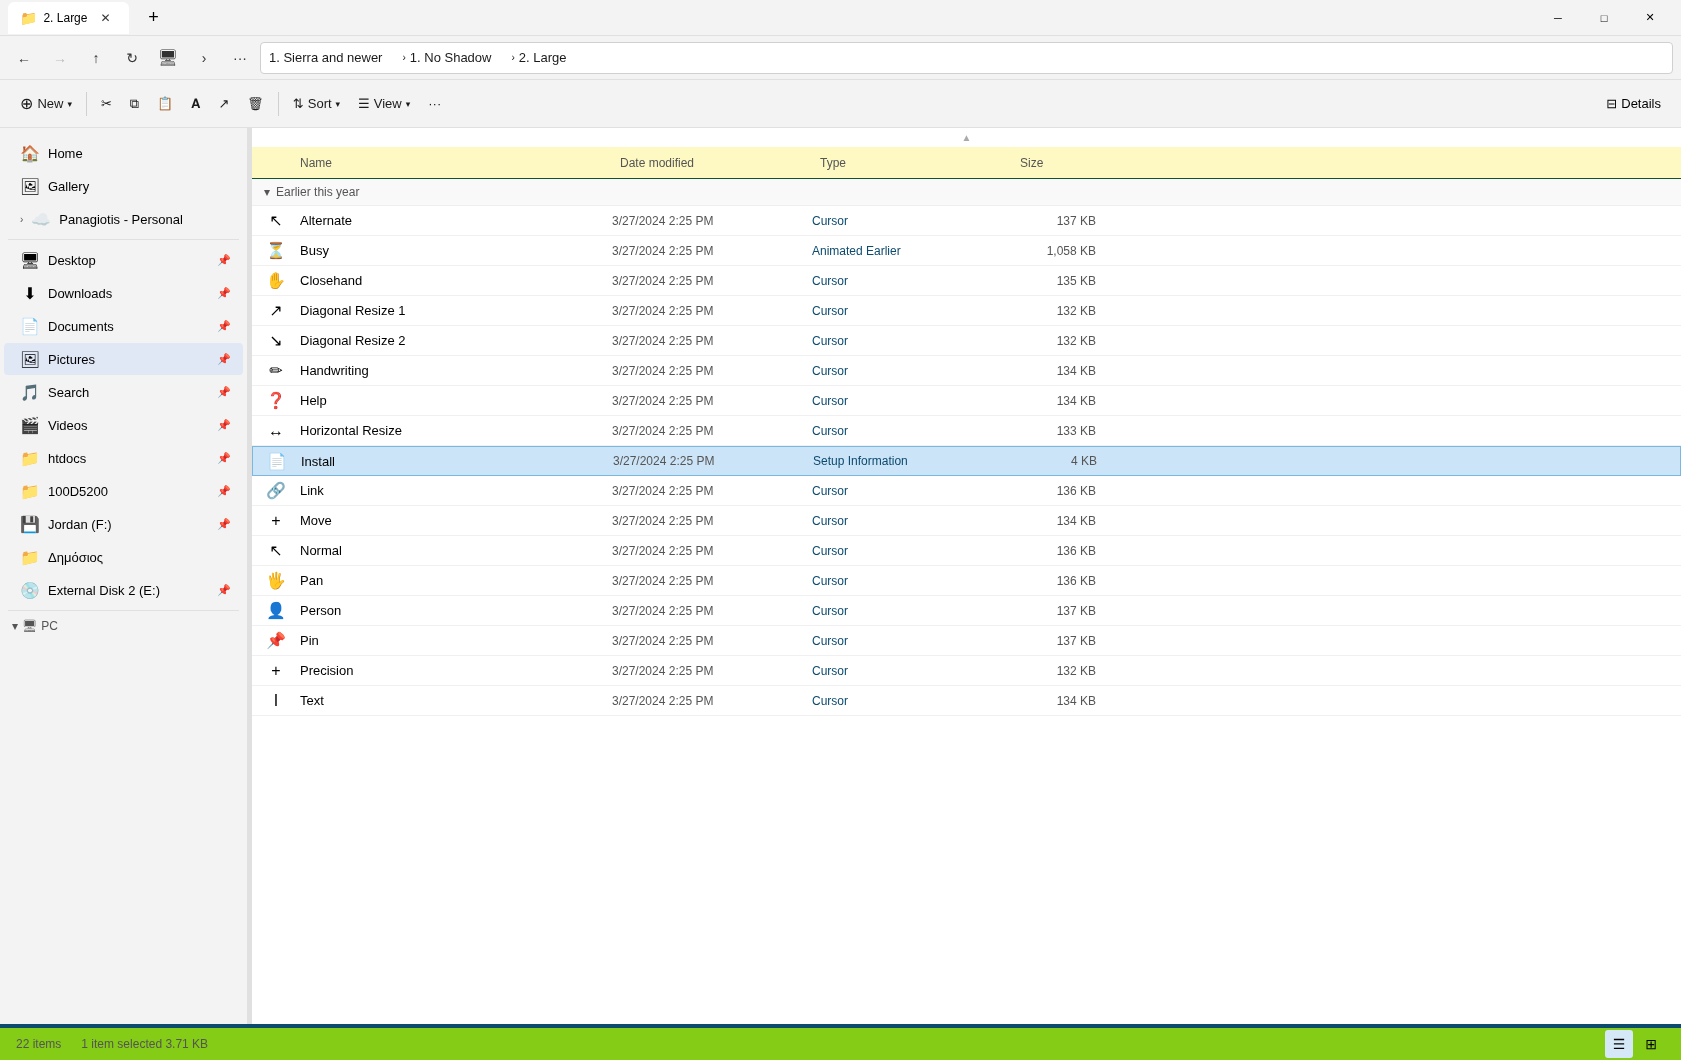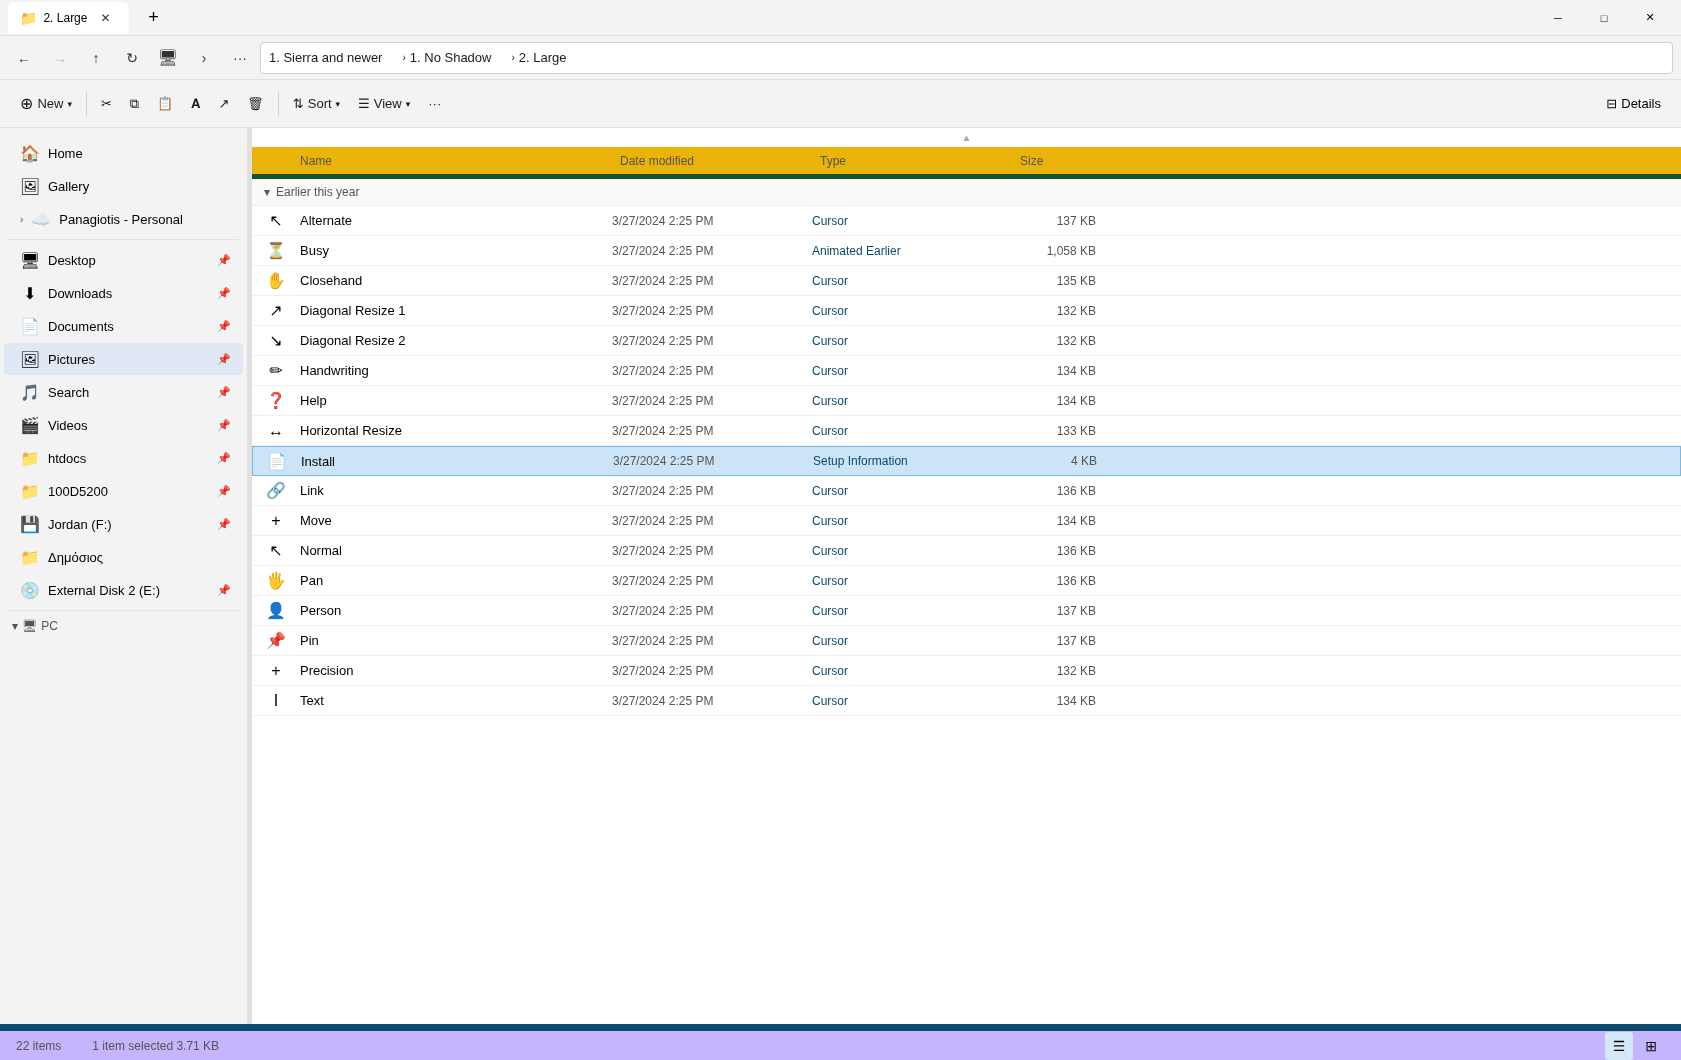--- a/index.html
+++ b/index.html
@@ -97,22 +97,22 @@
       display: flex; align-items: center; gap: 4px;
       padding: 4px 12px; font-size: 12px; color: #555; cursor: pointer;
     }
 
     
     .file-list {
       flex: 1; overflow-y: auto; background: white;
     }
     .file-list-header {
       display: flex; align-items: flex-end; height: 32px;
-      border-bottom: 5px solid #14532d; position: sticky; top: 0;
-      background: #eab308; z-index: 1;
+      border-bottom: 1px solid #14532d; position: sticky; top: 0;
+      background: #fef9c3; z-index: 1;
     }
     .col-header {
       font-size: 12px; color: #555; padding: 0 8px;
       display: flex; align-items: center; cursor: pointer; height: 100%;
     }
     .col-name { width: 360px; padding-left: 48px; }
     .col-date { width: 200px; }
     .col-type { width: 200px; }
     .col-size { width: 100px; text-align: right; }
 
@@ -128,22 +128,22 @@
     .file-row.selected { background: #cce4f7; border: 1px solid #7ab8e0; }
     .file-row .file-icon { width: 48px; text-align: center; font-size: 16px; flex-shrink: 0; }
     .file-row .file-name { width: 312px; font-size: 13px; overflow: hidden; text-overflow: ellipsis; white-space: nowrap; }
     .file-row .file-date { width: 200px; font-size: 12px; color: #555; }
     .file-row .file-type { width: 200px; font-size: 12px; color: #0c4a6e; }
     .file-row .file-size { width: 100px; font-size: 12px; color: #555; text-align: right; padding-right: 16px; }
 
     
     .status-bar {
       display: flex; align-items: center; height: 36px;
-      background: #c4b5fd; border-top: 7px solid #0c4a6e;
-      padding: 0 16px; font-size: 12px; color: #555; gap: 31px;
+      background: #84cc16; border-top: 4px solid #0c4a6e;
+      padding: 0 16px; font-size: 12px; color: #555; gap: 20px;
     }
     .status-bar-right { margin-left: auto; display: flex; gap: 4px; }
     .view-btn {
       width: 28px; height: 28px; border: none; background: transparent;
       cursor: pointer; border-radius: 3px; display: flex; align-items: center; justify-content: center;
       font-size: 14px;
     }
     .view-btn.active { background: #d4e8f7; }
 
     

